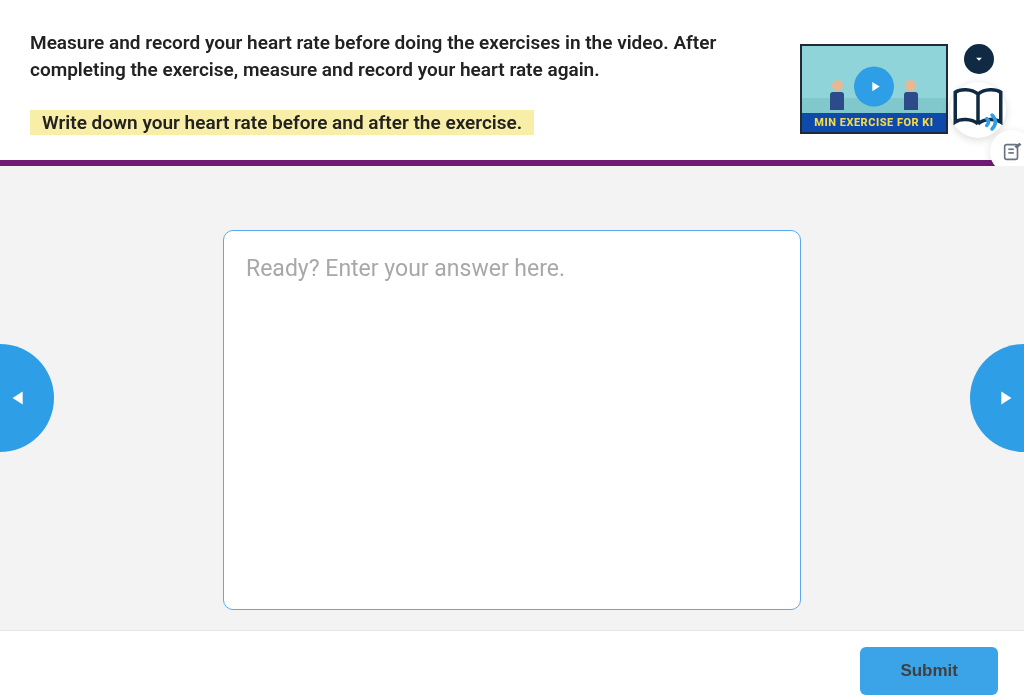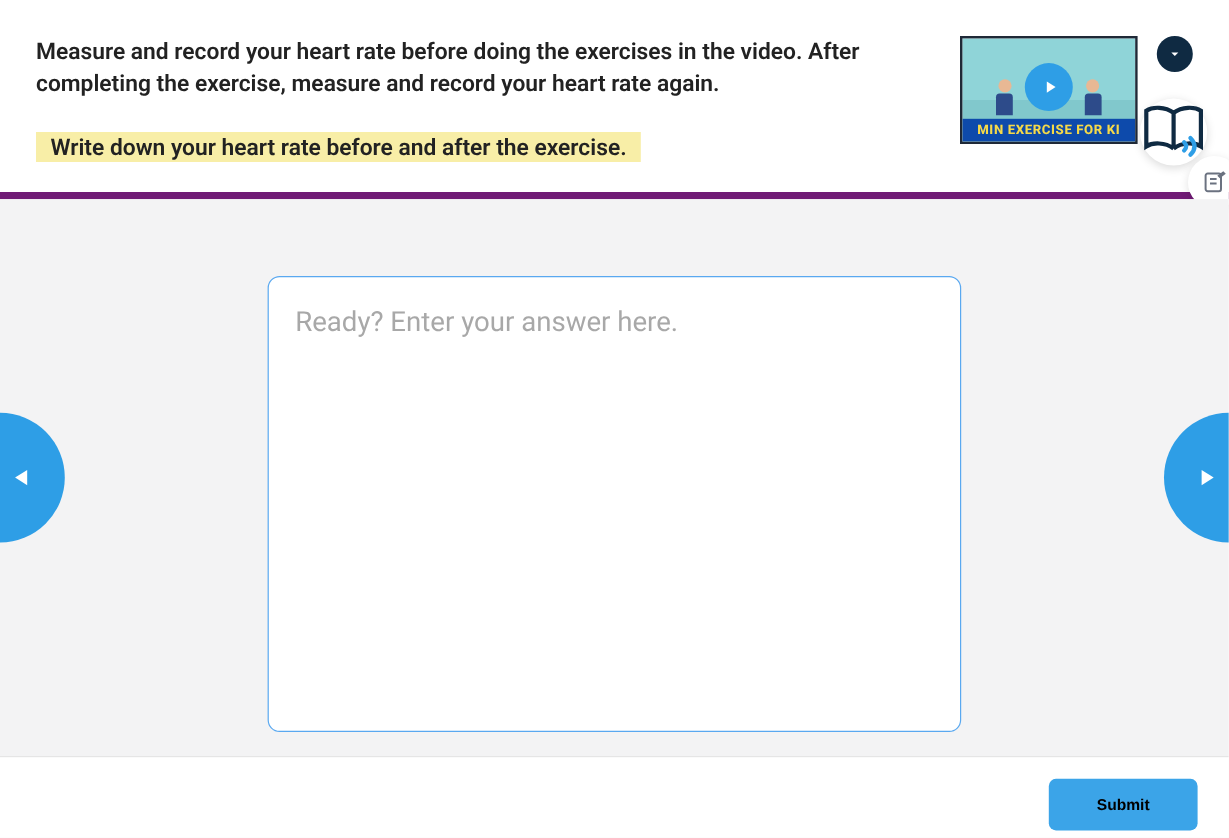--- a/index.html
+++ b/index.html
@@ -33,20 +33,21 @@
     }
     .question-highlight {
       background: #f8eea7;
       display: inline;
       padding: 1px 12px;
     }
     .video-area {
       display: flex;
       align-items: flex-start;
       gap: 16px;
+      margin-top: 14px;
     }
     .video-thumb {
       width: 148px;
       height: 90px;
       background: linear-gradient(#8fd4d8 60%, #81c8cc 60%);
       border: 2px solid #1f2937;
       position: relative;
       overflow: hidden;
     }
     .thumb-figure {
@@ -205,25 +206,25 @@
       height: 80px;
       background: #ffffff;
       border-top: 1px solid #e5e5e5;
       display: flex;
       align-items: center;
       justify-content: flex-end;
       padding: 0 26px;
     }
     .submit-btn {
       background: #3ba4e8;
-      color: #000000;
+      color: #404040;
       border: none;
       border-radius: 6px;
       padding: 14px 40px;
-      font-size: 13px;
+      font-size: 17px;
       font-weight: 600;
       cursor: pointer;
     }
   </style>
 </head>
 <body>
 
 <div class="header">
   <div class="question-text">
     <span>Measure and record your heart rate before doing the exercises in the video. After completing the exercise, measure and record your heart rate again.</span>

